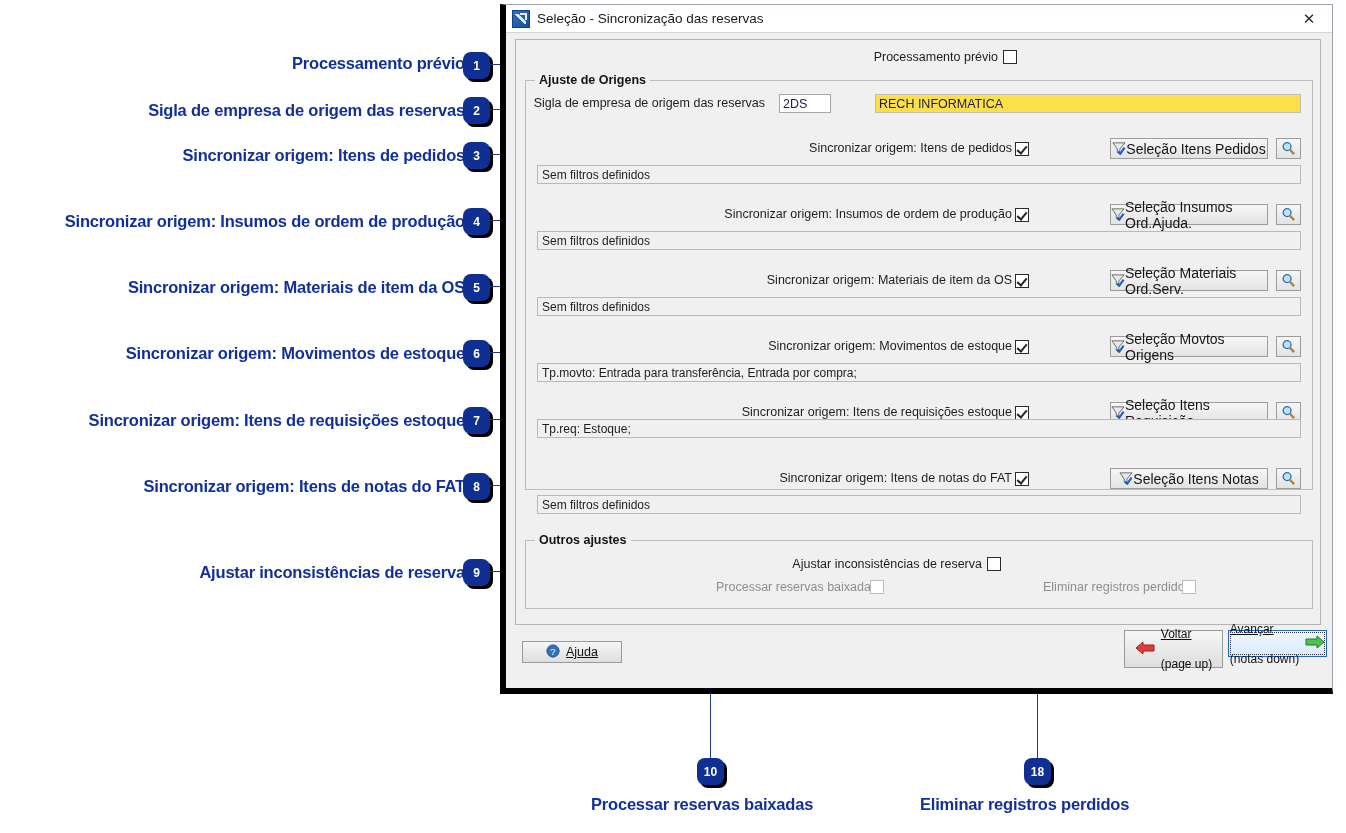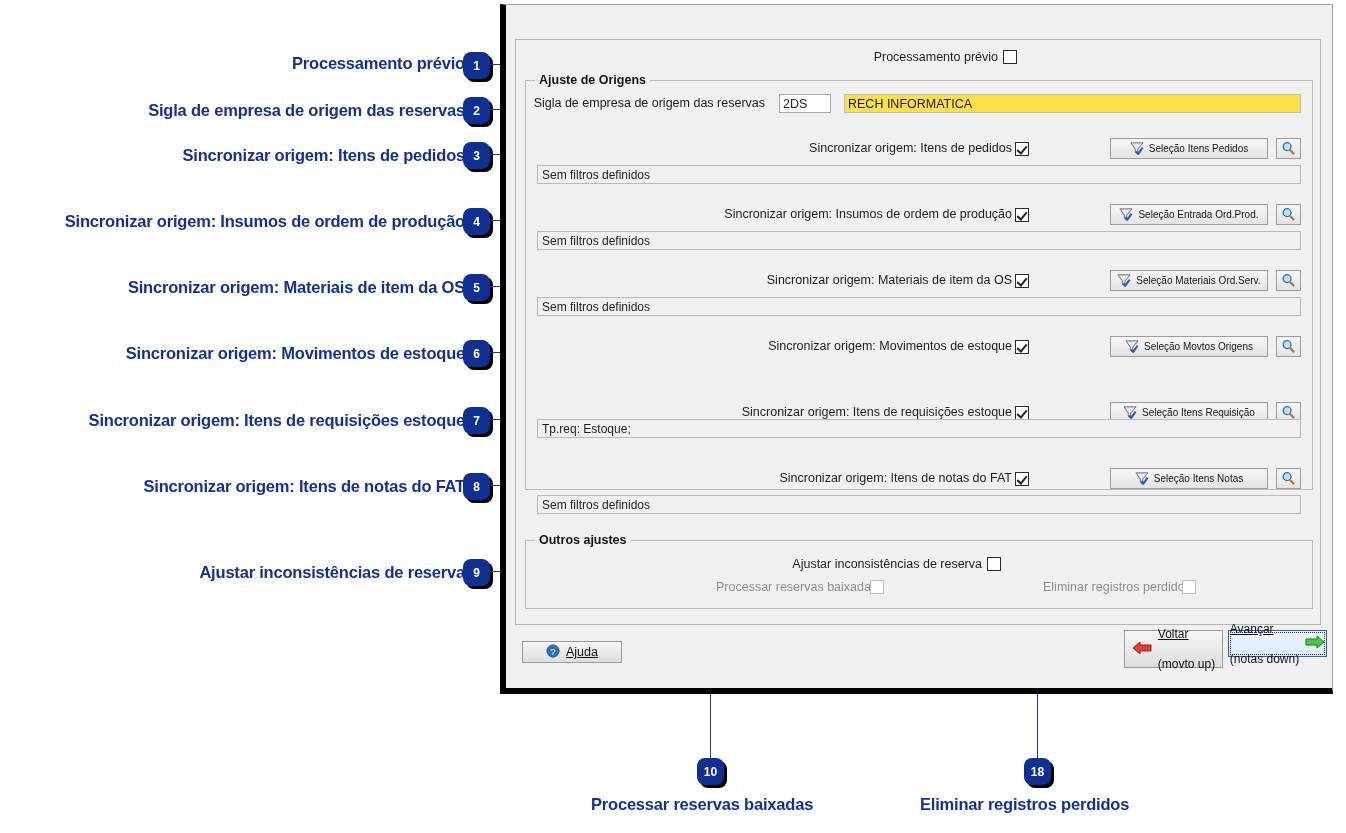--- a/index.html
+++ b/index.html
@@ -54,31 +54,31 @@
       border-right:2px solid #262626;border-bottom:2px solid #262626;transform:rotate(40deg);}
 
   
   .group{position:absolute;border:1px solid #bcbcbc;box-sizing:border-box;}
   .group > .gtitle{position:absolute;top:-8px;left:9px;background:#f0f0f0;padding:0 4px;
       font-size:12.5px;font-weight:bold;color:#141414;white-space:nowrap;}
 
   
   .sigla-wrap{position:absolute;display:flex;align-items:center;}
   .fld{background:#ffffff;border:1px solid #a8a8a8;box-sizing:border-box;height:19px;
-       font-size:12.5px;color:#1b1b50;display:flex;align-items:center;padding:0 3px;}
+       font-size:12.5px;color:#1b1b50;display:flex;align-items:center;padding:0 3px;margin-left:31px;}
   .fld.ro{background:#fde047;border-color:#bdbdbd;}
 
   
   .orow{position:absolute;left:0;right:0;height:22px;}
   .orow .lbl{position:absolute;right:300px;top:3px;}
   .orow .cbx{position:absolute;right:283px;top:4px;}
   .orow .selbtn{position:absolute;right:44px;top:0px;height:21px;width:158px;
       background:linear-gradient(#f7f7f7,#e3e3e3);border:1px solid #9c9c9c;
       box-sizing:border-box;display:flex;align-items:center;justify-content:center;
-      gap:5px;font-size:10px;color:#151515;}
+      font-size:14px;color:#151515;}
   .orow .magbtn{position:absolute;right:11px;top:0px;height:21px;width:25px;
       background:linear-gradient(#f7f7f7,#e3e3e3);border:1px solid #9c9c9c;
       box-sizing:border-box;display:flex;align-items:center;justify-content:center;}
   .filter-box{position:absolute;left:11px;right:11px;height:19px;background:#f0f0f0;
       border:1px solid #b9b9b9;box-sizing:border-box;font-size:12px;color:#1d1d1d;
       display:flex;align-items:center;padding:0 4px;}
 
   .funnel{width:14px;height:13px;position:relative;flex:0 0 auto;}
   .mag{width:15px;height:15px;position:relative;}
 
@@ -136,20 +136,25 @@
 <div class="anno-badge" style="left:697px;top:758px;">10</div>
 <div class="anno-line v" style="left:710px;top:595px;height:163px;"></div>
 <div class="anno-label" style="left:591px;top:795px;text-align:center;">Processar reservas baixadas</div>
 
 <div class="anno-badge" style="left:1024px;top:758px;">18</div>
 <div class="anno-line v" style="left:1037px;top:583px;height:175px;"></div>
 <div class="anno-label" style="left:920px;top:795px;text-align:center;">Eliminar registros perdidos</div>
 
 <div id="window">
 
+  <div id="titlebar">
+    <span class="title-icon"></span>
+    <span id="title-text">Seleção - Sincronização das reservas</span>
+    <span id="close-btn">✕</span>
+  </div>
 
   <div id="client">
 
     <div id="outer-panel">
 
       <div style="position:absolute;left:0;right:0;top:9px;height:18px;">
         <span class="row-label" style="position:absolute;right:322px;top:1px;">Processamento prévio</span>
         <span class="cb" style="position:absolute;right:303px;top:1px;"></span>
       </div>
 
@@ -191,21 +196,21 @@
           <div class="orow">
             <span class="lbl row-label">Sincronizar origem: Insumos de ordem de produção</span>
             <span class="cbx cb checked"></span>
             <span class="selbtn">
               <span class="funnel">
                 <svg viewBox="0 0 16 15" width="14" height="13">
                     <polygon points="1,1 15,1 9,8 9,14 6,12 6,8" fill="#e9e9e9" stroke="#5a5a5a" stroke-width="1"></polygon>
                     <path d="M7 11 L9.5 13.5 L14.5 6.5" stroke="#1f5fc4" stroke-width="2.4" fill="none"></path>
                   </svg>
               </span>
-              <span>Seleção Entrada Ord.Prod.</span>
+              <span>Seleção Insumos Ord.Ajuda.</span>
             </span>
             <span class="magbtn">
               <span class="mag">
                 <svg viewBox="0 0 16 16" width="15" height="15">
                     <circle cx="6.5" cy="6" r="4.2" fill="#bfe2fb" stroke="#2b6fb0" stroke-width="1.4"></circle>
                     <line x1="9.5" y1="9.3" x2="14" y2="14" stroke="#c07a23" stroke-width="2.4"></line>
                   </svg>
               </span>
             </span>
           </div>
@@ -252,20 +257,21 @@
             </span>
             <span class="magbtn">
               <span class="mag">
                 <svg viewBox="0 0 16 16" width="15" height="15">
                     <circle cx="6.5" cy="6" r="4.2" fill="#bfe2fb" stroke="#2b6fb0" stroke-width="1.4"></circle>
                     <line x1="9.5" y1="9.3" x2="14" y2="14" stroke="#c07a23" stroke-width="2.4"></line>
                   </svg>
               </span>
             </span>
           </div>
+          <span class="filter-box" style="top:27px;">Tp.movto: Entrada para transferência, Entrada por compra;</span>
         </div>
 
         <div style="position:absolute;left:0;right:0;top:321px;height:56px;">
           <div class="orow">
             <span class="lbl row-label">Sincronizar origem: Itens de requisições estoque</span>
             <span class="cbx cb checked"></span>
             <span class="selbtn">
               <span class="funnel">
                 <svg viewBox="0 0 16 15" width="14" height="13">
                     <polygon points="1,1 15,1 9,8 9,14 6,12 6,8" fill="#e9e9e9" stroke="#5a5a5a" stroke-width="1"></polygon>
@@ -342,21 +348,21 @@
     </div>
 
     <div class="btn" id="voltar-btn">
       <span>
         <svg viewBox="0 0 20 16" width="20" height="16">
             <polygon points="1,8 8,2 8,5 19,5 19,11 8,11 8,14" fill="#e03c3c" stroke="#9e1f1f" stroke-width="1"></polygon>
           </svg>
       </span>
       <span class="btxt">
         <span class="u">Voltar</span>
-        <span>(movto up)</span>
+        <span>(page up)</span>
       </span>
     </div>
 
     <div class="btn" id="avancar-btn">
       <span class="btxt">
         <span class="u">Avançar</span>
         <span>(notas down)</span>
       </span>
       <span>
         <svg viewBox="0 0 20 16" width="20" height="16">

